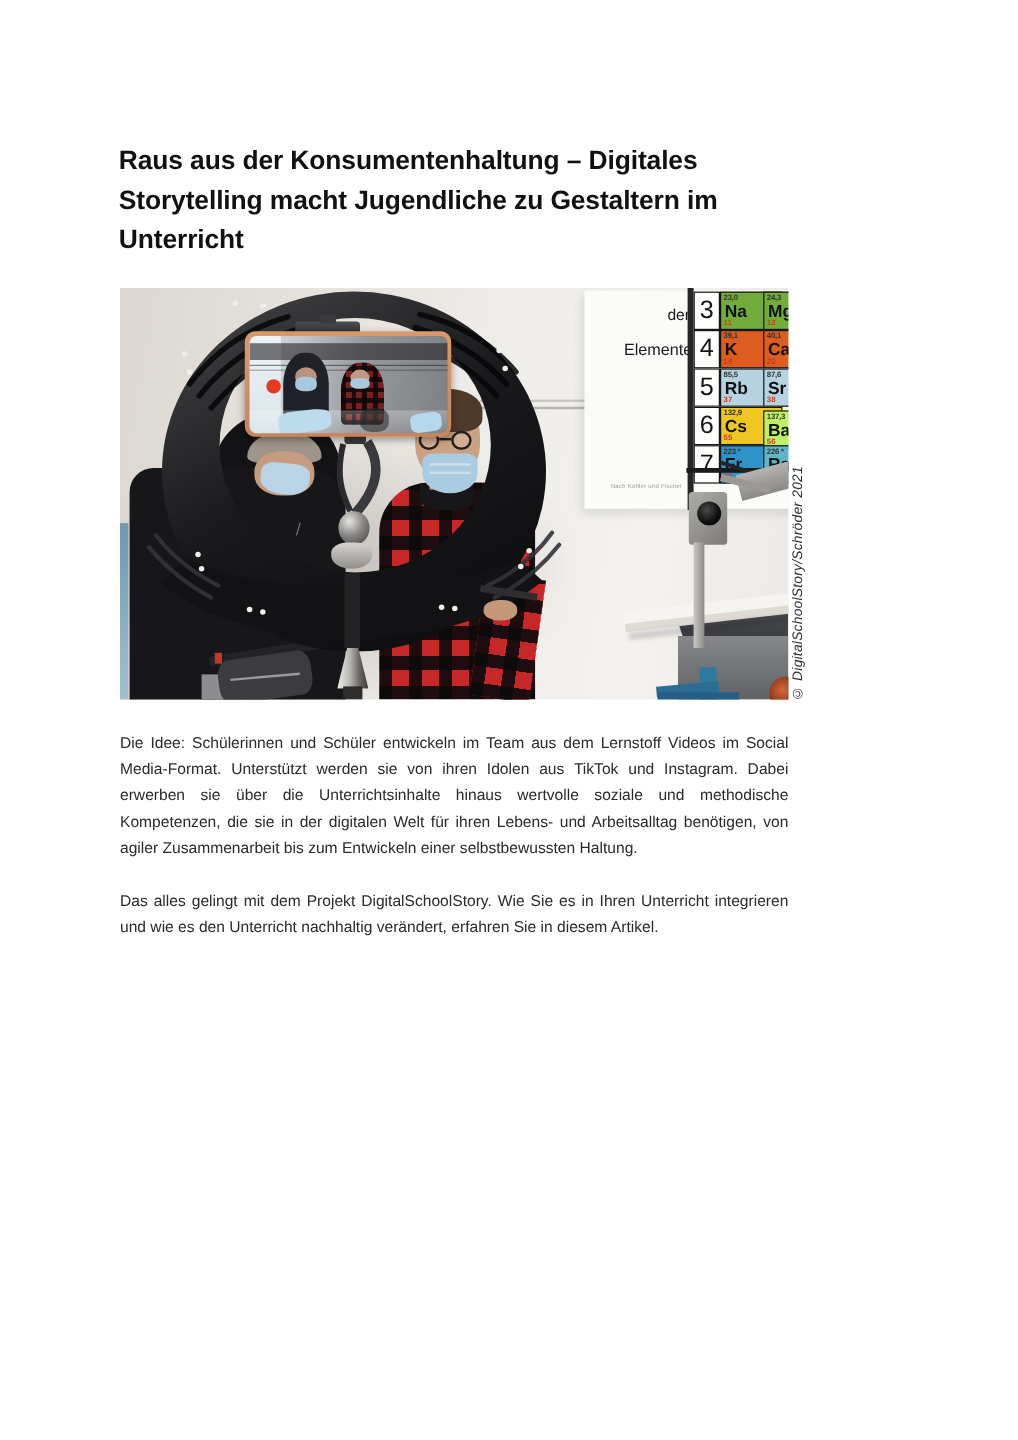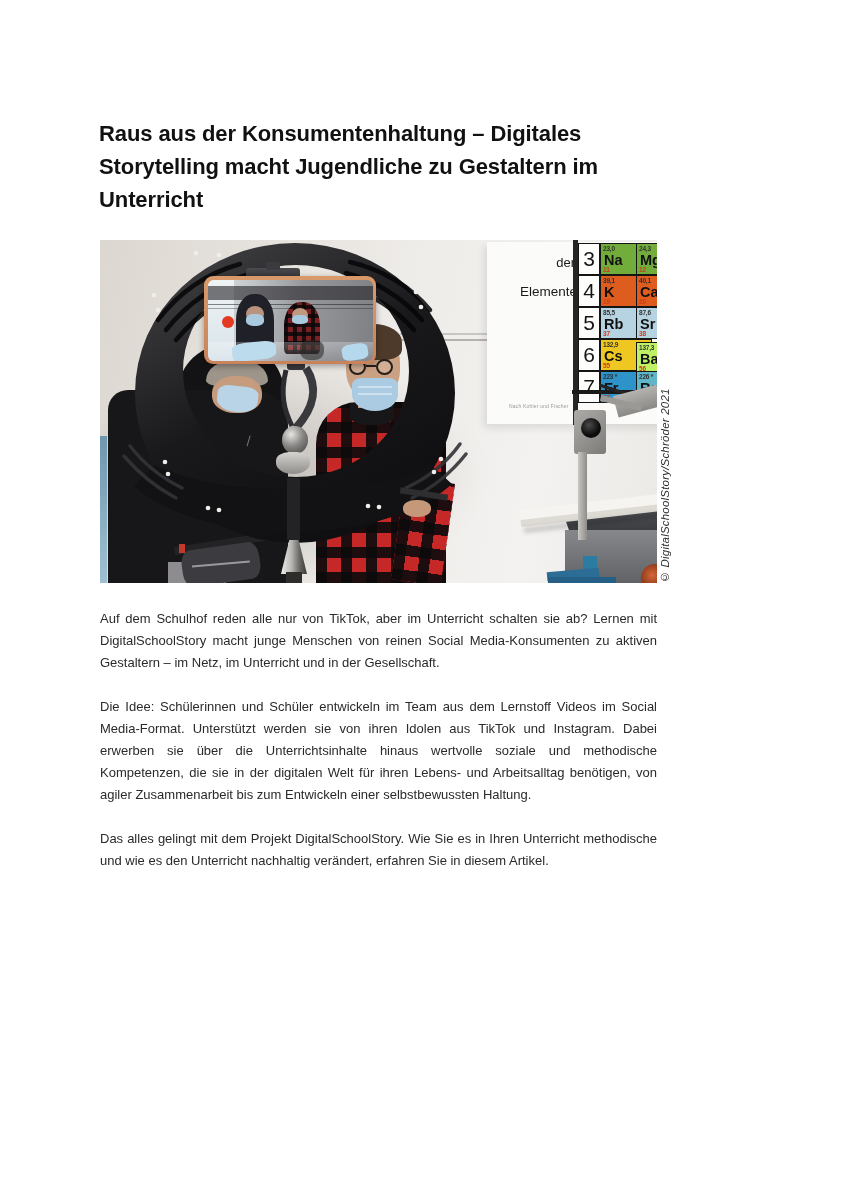--- a/index.html
+++ b/index.html
@@ -333,18 +333,17 @@
         <div class="sc-blue1"></div>
         <div class="sc-blue2"></div>
         <div class="sc-dark"></div>
       </div>
     </div>
   </div>
 
   <div class="credit">© DigitalSchoolStory/Schröder 2021</div>
 
   <div class="bodytext">
-    <p>Auf dem Schulhof reden alle nur von TikTok, aber im Unterricht schalten sie ab? Lernen mit DigitalSchoolStory macht junge Menschen von reinen Social Media-Konsumenten zu aktiven Gestaltern – im Netz, im Unterricht und in der Gesellschaft.</p>
     <p>Die Idee: Schülerinnen und Schüler entwickeln im Team aus dem Lernstoff Videos im Social Media-Format. Unterstützt werden sie von ihren Idolen aus TikTok und Instagram. Dabei erwerben sie über die Unterrichtsinhalte hinaus wertvolle soziale und methodische Kompetenzen, die sie in der digitalen Welt für ihren Lebens- und Arbeitsalltag benötigen, von agiler Zusammenarbeit bis zum Entwickeln einer selbstbewussten Haltung.</p>
-    <p>Das alles gelingt mit dem Projekt DigitalSchoolStory. Wie Sie es in Ihren Unterricht methodische und wie es den Unterricht nachhaltig verändert, erfahren Sie in diesem Artikel.</p>
+    <p>Das alles gelingt mit dem Projekt DigitalSchoolStory. Wie Sie es in Ihren Unterricht integrieren und wie es den Unterricht nachhaltig verändert, erfahren Sie in diesem Artikel.</p>
   </div>
 
 </div>
 
 </body></html>

